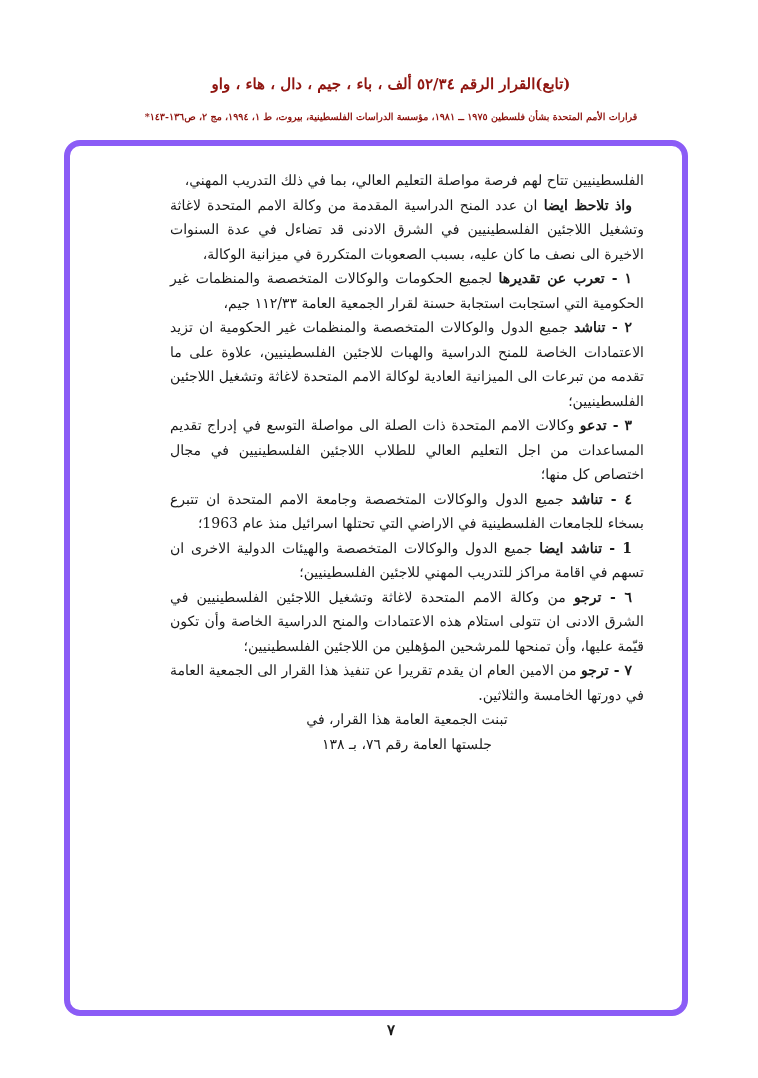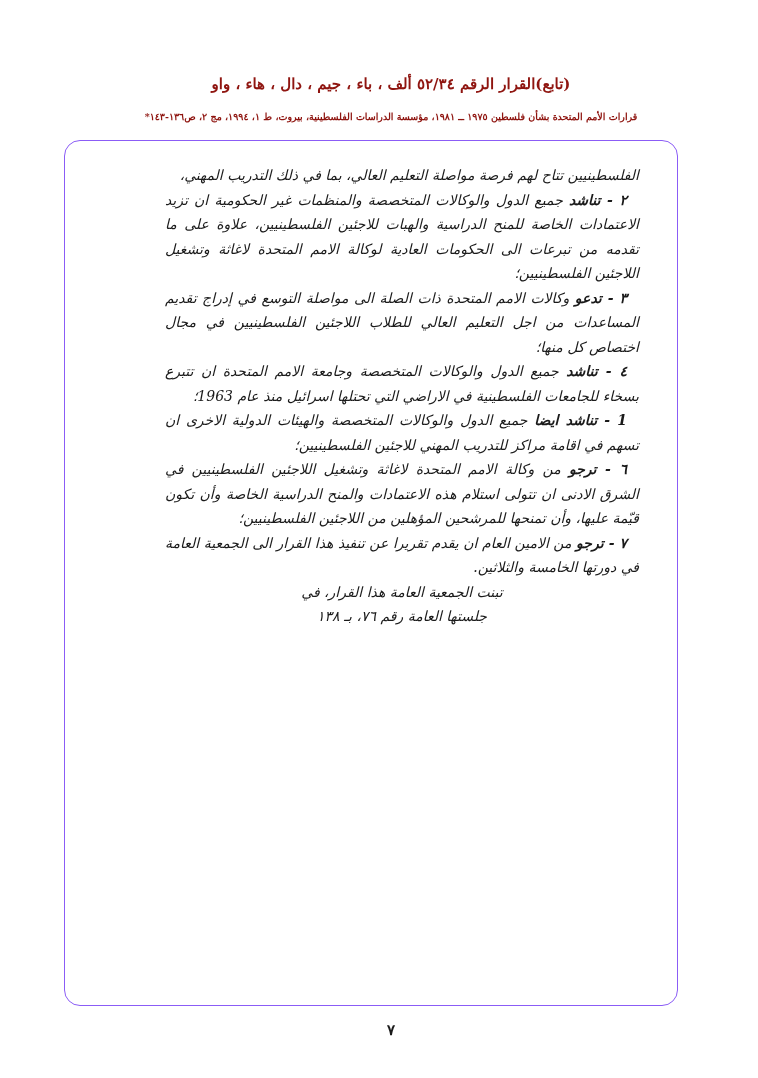--- a/index.html
+++ b/index.html
@@ -37,24 +37,23 @@
     line-height: 13px;
   }
 
   
   .green-frame {
     position: absolute;
     left: 64px;
     top: 140px;
     width: 612px;
     height: 864px;
-    border: 1px solid #8b5cf6;
+    border: 6px solid #8b5cf6;
     border-radius: 16px;
     background: #ffffff;
-    font-style: italic;
   }
 
   
   .text-block {
     position: absolute;
     top: 22px;
     right: 38px;
     width: 474px;
     direction: rtl;
     text-align: justify;
@@ -91,23 +90,25 @@
   <div class="header">
     <div class="hdr-title">(تابع)القرار الرقم ٥٢/٣٤ ألف ، باء ، جيم ، دال ، هاء ، واو</div>
     <div class="hdr-source">قرارات الأمم المتحدة بشأن فلسطين ١٩٧٥ ــ ١٩٨١، مؤسسة الدراسات الفلسطينية، بيروت، ط ١، ١٩٩٤، مج ٢، ص١٣٦-١٤٣*</div>
   </div>
 
   <div class="green-frame">
     <div class="text-block">
 
       <p class="para first"><b class="lead"></b><span>الفلسطينيين تتاح لهم فرصة مواصلة التعليم العالي، بما في ذلك التدريب المهني،</span></p>
 
+      <p class="para"><b class="lead">واذ تلاحظ ايضا</b><span> ان عدد المنح الدراسية المقدمة من وكالة الامم المتحدة لاغاثة وتشغيل اللاجئين الفلسطينيين في الشرق الادنى قد تضاءل في عدة السنوات الاخيرة الى نصف ما كان عليه، بسبب الصعوبات المتكررة في ميزانية الوكالة،</span></p>
 
+      <p class="para"><b class="lead">١ - تعرب عن تقديرها</b><span> لجميع الحكومات والوكالات المتخصصة والمنظمات غير الحكومية التي استجابت استجابة حسنة لقرار الجمعية العامة ١١٢/٣٣ جيم،</span></p>
 
-      <p class="para"><b class="lead">٢ - تناشد</b><span> جميع الدول والوكالات المتخصصة والمنظمات غير الحكومية ان تزيد الاعتمادات الخاصة للمنح الدراسية والهبات للاجئين الفلسطينيين، علاوة على ما تقدمه من تبرعات الى الحكومات العادية لوكالة الامم المتحدة لاغاثة وتشغيل اللاجئين الفلسطينيين؛</span></p>
+      <p class="para"><b class="lead">٢ - تناشد</b><span> جميع الدول والوكالات المتخصصة والمنظمات غير الحكومية ان تزيد الاعتمادات الخاصة للمنح الدراسية والهبات للاجئين الفلسطينيين، علاوة على ما تقدمه من تبرعات الى الميزانية العادية لوكالة الامم المتحدة لاغاثة وتشغيل اللاجئين الفلسطينيين؛</span></p>
 
       <p class="para"><b class="lead">٣ - تدعو</b><span> وكالات الامم المتحدة ذات الصلة الى مواصلة التوسع في إدراج تقديم المساعدات من اجل التعليم العالي للطلاب اللاجئين الفلسطينيين في مجال اختصاص كل منها؛</span></p>
 
       <p class="para"><b class="lead">٤ - تناشد</b><span> جميع الدول والوكالات المتخصصة وجامعة الامم المتحدة ان تتبرع بسخاء للجامعات الفلسطينية في الاراضي التي تحتلها اسرائيل منذ عام 1963؛</span></p>
 
       <p class="para"><b class="lead">1 - تناشد ايضا</b><span> جميع الدول والوكالات المتخصصة والهيئات الدولية الاخرى ان تسهم في اقامة مراكز للتدريب المهني للاجئين الفلسطينيين؛</span></p>
 
       <p class="para"><b class="lead">٦ - ترجو</b><span> من وكالة الامم المتحدة لاغاثة وتشغيل اللاجئين الفلسطينيين في الشرق الادنى ان تتولى استلام هذه الاعتمادات والمنح الدراسية الخاصة وأن تكون قيّمة عليها، وأن تمنحها للمرشحين المؤهلين من اللاجئين الفلسطينيين؛</span></p>
 
       <p class="para"><b class="lead">٧ - ترجو</b><span> من الامين العام ان يقدم تقريرا عن تنفيذ هذا القرار الى الجمعية العامة في دورتها الخامسة والثلاثين.</span></p>

